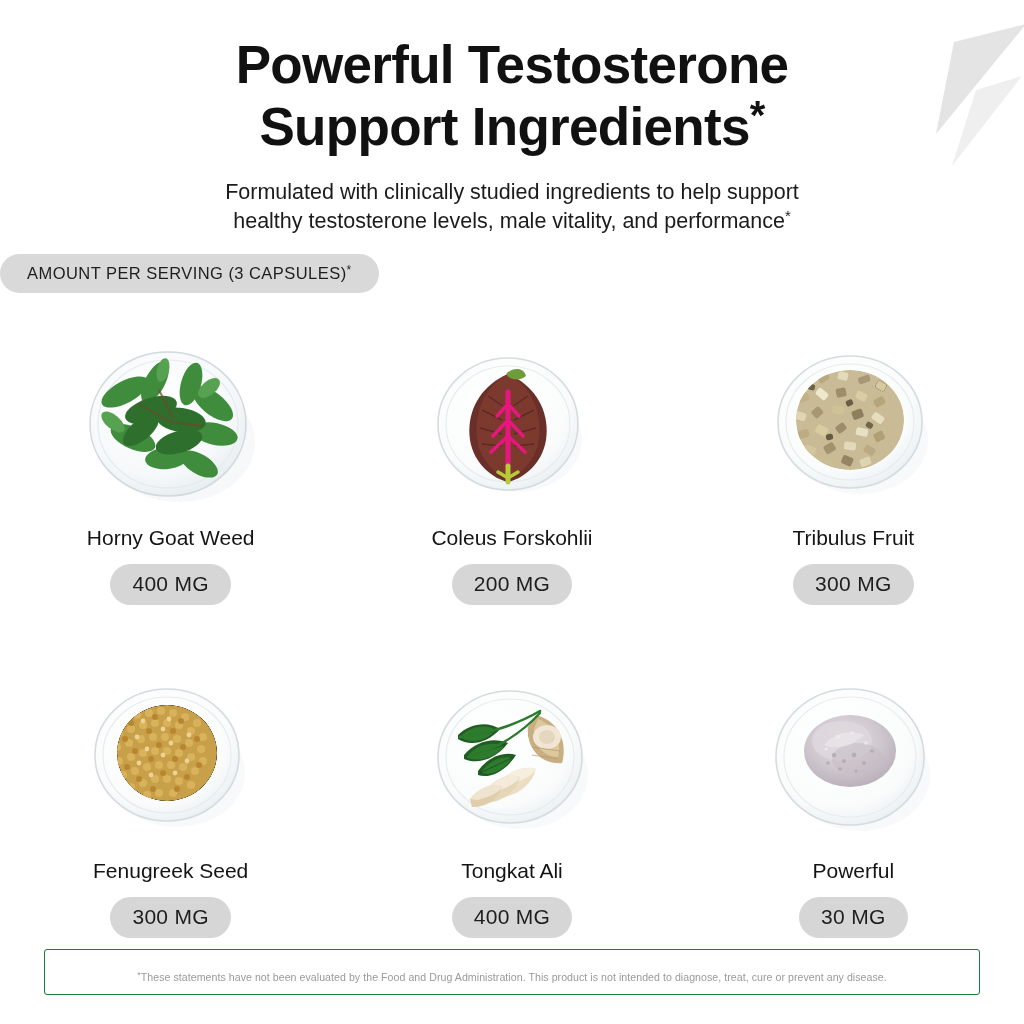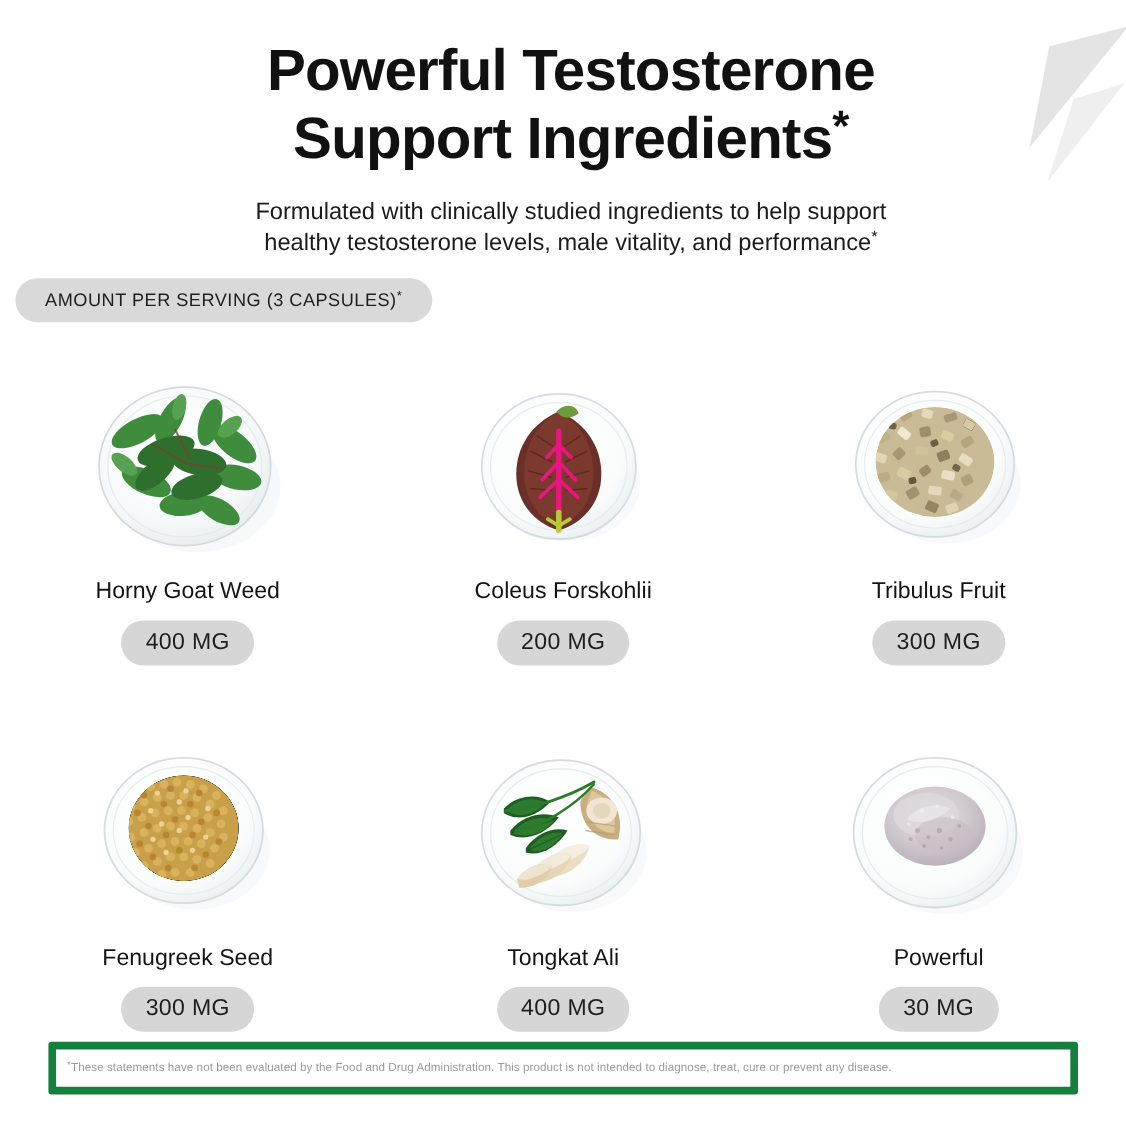--- a/index.html
+++ b/index.html
@@ -25,21 +25,21 @@
     position: absolute;
     top: 18px;
     right: -14px;
     width: 120px;
     height: 150px;
     pointer-events: none;
   }
   .bolt-wm svg { display: block; width: 100%; height: 100%; }
 
   
-  .header { position: absolute; top: 0; left: 0; width: 1024px; padding-left: 14px; }
+  .header { position: absolute; top: 0; left: 0; width: 1024px; }
 
   .title {
     margin-top: 36px;
     text-align: center;
     font-size: 53px;
     line-height: 1.09;
     font-weight: 700;
     letter-spacing: -0.7px;
     color: #111111;
     padding: 0 110px;
@@ -119,24 +119,24 @@
 
   
   .grid .row2 { margin-top: 26px; }
 
   
   .footer {
     position: absolute;
     left: 44px;
     right: 44px;
     bottom: 29px;
-    border: 7px solid #15803d;
+    border: 1px solid #15803d;
     border-radius: 3px;
-    padding: 9px 10px 9px;
-    text-align: left;
+    padding: 20px 10px 9px;
+    text-align: center;
   }
   .footer-text {
     font-size: 10.6px;
     color: #9a9a9a;
     line-height: 1.3;
     letter-spacing: 0.05px;
   }
   .footer-text .star { font-size: 9px; vertical-align: 3px; }
 </style>
 </head>

